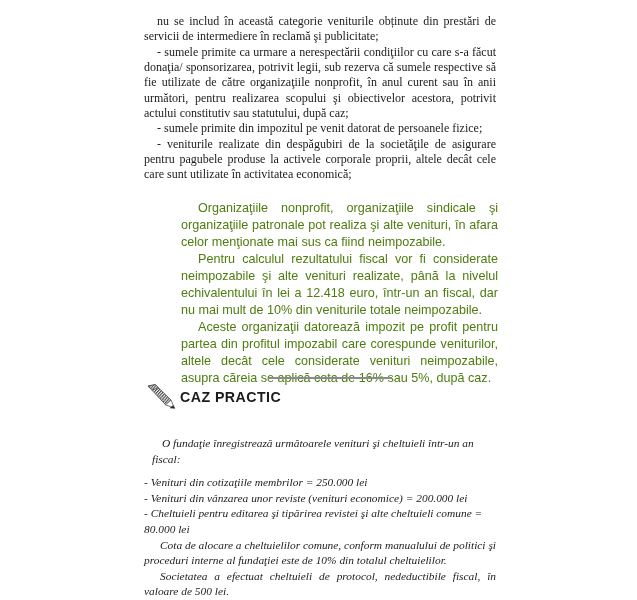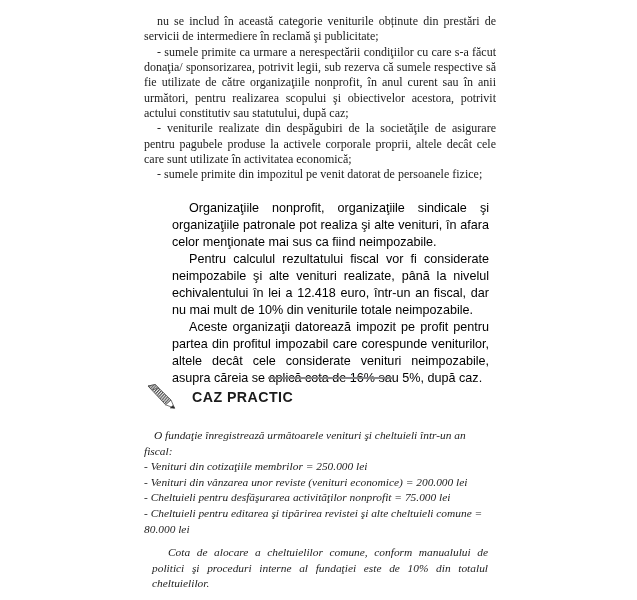--- a/index.html
+++ b/index.html
@@ -37,27 +37,27 @@
   .serif-block p {
     margin: 0;
     text-indent: 13px;
     text-align: justify;
   }
   .serif-block p:last-child { text-align: justify; }
 
   
   .sans-block {
     position: absolute;
-    left: 172px;
+    left: 181px;
     top: 200px;
     width: 317px;
     font-family: "Liberation Sans", "DejaVu Sans", sans-serif;
     font-size: 12.6px;
     line-height: 17.05px;
-    color: #000000;
+    color: #4d7c0f;
     text-align: justify;
     text-justify: inter-word;
   }
   .sans-block p {
     margin: 0;
     text-indent: 17px;
     text-align: justify;
   }
 
   
@@ -70,21 +70,20 @@
     background: #8a8a8c;
   }
 
   
   .caz-head {
     position: absolute;
     left: 146px;
     top: 384px;
     display: flex;
     align-items: center;
-    gap: 12px;
   }
   .pencil-icon {
     width: 34px;
     height: 26px;
     display: block;
   }
   .caz-title {
     font-family: "Liberation Sans", "DejaVu Sans", sans-serif;
     font-size: 14.2px;
     font-weight: bold;
@@ -99,46 +98,46 @@
     left: 144px;
     top: 428px;
     width: 352px;
     font-family: "Liberation Serif", "DejaVu Serif", serif;
     font-style: italic;
     font-size: 11.4px;
     line-height: 15.6px;
     color: #1b1b1b;
   }
   .italic-block .lead {
-    margin: 0;
+    margin: 8px;
     text-indent: 10px;
     text-align: left;
   }
   .italic-block .bullet {
     margin: 0;
     text-align: left;
     font-family: Liberation Serif, serif;
   }
   .italic-block .para {
-    margin: 8px;
+    margin: 0;
     text-indent: 16px;
     text-align: justify;
     text-justify: inter-word;
   }
 </style>
 </head>
 <body>
 
 <div class="page">
 
   <div class="serif-block">
     <p>nu se includ în această categorie veniturile obținute din prestări de servicii de intermediere în reclamă şi publicitate;</p>
     <p>- sumele primite ca urmare a nerespectării condiţiilor cu care s-a făcut donaţia/ sponsorizarea, potrivit legii, sub rezerva că sumele respective să fie utilizate de către organizaţiile nonprofit, în anul curent sau în anii următori, pentru realizarea scopului şi obiectivelor acestora, potrivit actului constitutiv sau statutului, după caz;</p>
+    <p>- sumele primite din impozitul pe venit datorat de persoanele fizice;</p>
     <p>- veniturile realizate din despăgubiri de la societăţile de asigurare pentru pagubele produse la activele corporale proprii, altele decât cele care sunt utilizate în activitatea economică;</p>
-    <p>- sumele primite din impozitul pe venit datorat de persoanele fizice;</p>
   </div>
 
   <div class="sans-block">
     <p>Organizaţiile nonprofit, organizaţiile sindicale şi organizaţiile patronale pot realiza şi alte venituri, în afara celor menţionate mai sus ca fiind neimpozabile.</p>
     <p>Pentru calculul rezultatului fiscal vor fi considerate neimpozabile şi alte venituri realizate, până la nivelul echivalentului în lei a 12.418 euro, într-un an fiscal, dar nu mai mult de 10% din veniturile totale neimpozabile.</p>
     <p>Aceste organizaţii datorează impozit pe profit pentru partea din profitul impozabil care corespunde veniturilor, altele decât cele considerate venituri neimpozabile, asupra căreia se aplică cota de 16% sau 5%, după caz.</p>
   </div>
 
   <div class="divider"></div>
 
@@ -166,19 +165,18 @@
         <polygon points="27.0,21.6 24.2,24.0 28.6,24.2" fill="#2b2b2b" stroke="#2b2b2b" stroke-width="0.5"></polygon>
       </svg>
     </span>
     <span class="caz-title">CAZ PRACTIC</span>
   </div>
 
   <div class="italic-block">
     <p class="lead">O fundaţie înregistrează următoarele venituri şi cheltuieli într-un an fiscal:</p>
     <p class="bullet">- Venituri din cotizaţiile membrilor  =  250.000 lei</p>
     <p class="bullet">- Venituri din vânzarea unor reviste (venituri economice) = 200.000 lei</p>
-    <p class="bullet">- Cheltuieli pentru desfăşurarea activităţilor nonprofit  =  75.000 lei</p>
     <p class="bullet">- Cheltuieli pentru editarea şi tipărirea revistei şi alte cheltuieli comune = 80.000 lei</p>
     <p class="para">Cota de alocare a cheltuielilor comune, conform manualului de politici şi proceduri interne al fundaţiei este de 10% din totalul cheltuielilor.</p>
     <p class="para">Societatea a efectuat cheltuieli de protocol, nedeductibile fiscal, în valoare de 500 lei.</p>
   </div>
 
 </div>
 
 </body></html>

